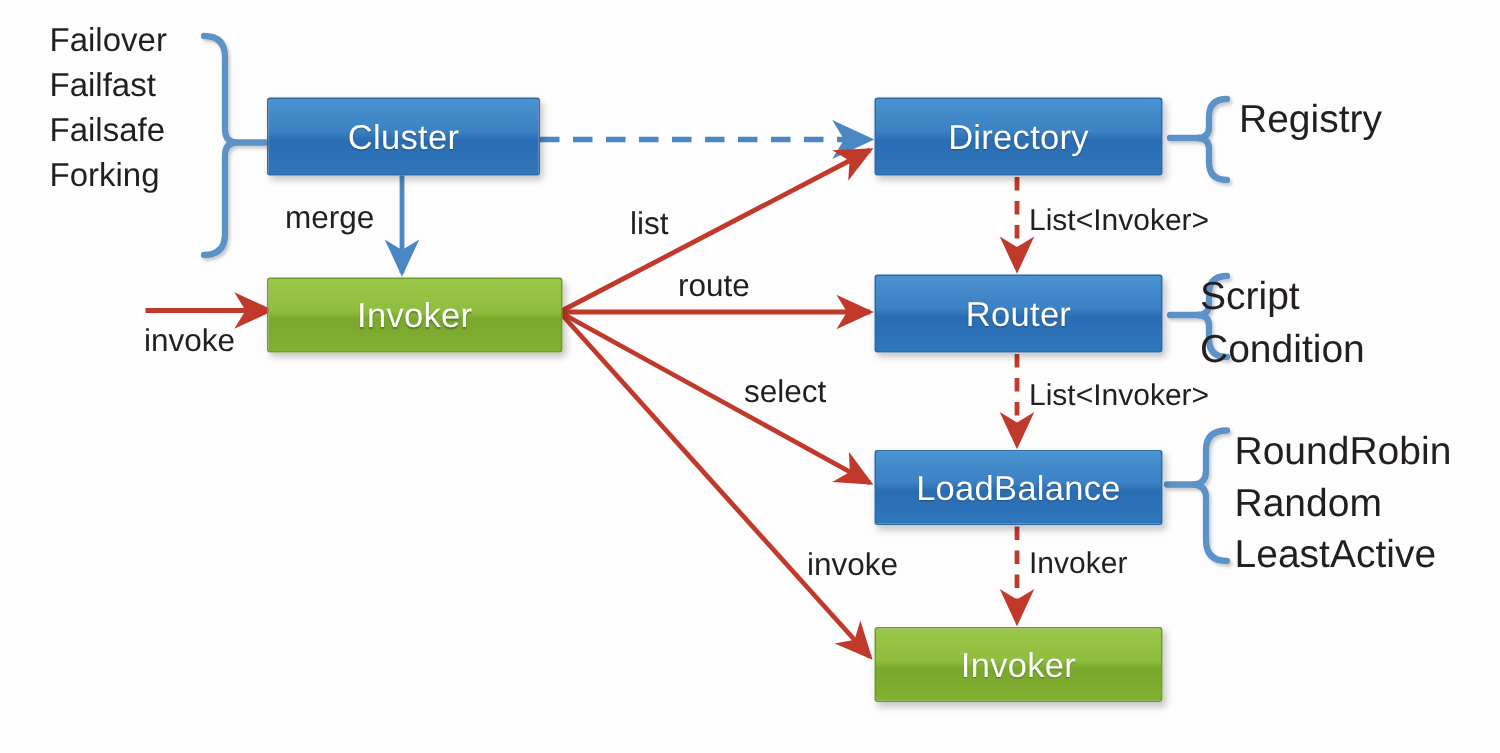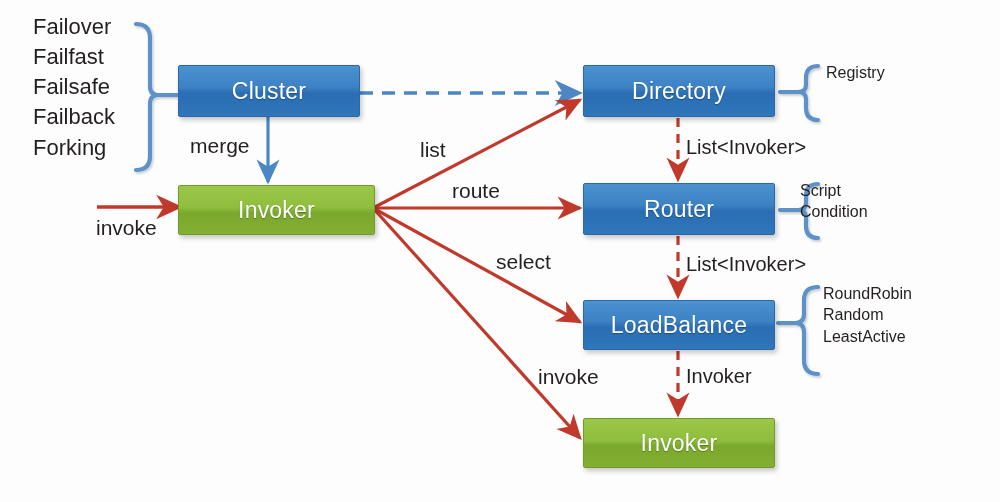--- a/index.html
+++ b/index.html
@@ -46,21 +46,21 @@
     position: absolute;
     color: #231f20;
     font-size: 21px;
     white-space: nowrap;
     z-index: 4;
   }
   .lbl.sm { font-size: 20px; }
   .opt-list {
     position: absolute;
     color: #231f20;
-    font-size: 16px;
+    font-size: 26px;
     line-height: 1.33;
     white-space: nowrap;
     z-index: 4;
   }
   .stack-list {
     position: absolute;
     color: #231f20;
     font-size: 22px;
     line-height: 1.37;
     white-space: nowrap;
@@ -142,21 +142,20 @@
   </div>
 
   <div class="node green" style="left:583px; top:418px; width:190px; height:48px;">
     <span>Invoker</span>
   </div>
 
   <div class="stack-list" style="left:33px; top:12px;">
     <div>Failover</div>
     <div>Failfast</div>
     <div>Failsafe</div>
-    <div>Failback</div>
     <div>Forking</div>
   </div>
 
   <div class="opt-list" style="left:826px; top:62px;">
     <div>Registry</div>
   </div>
 
   <div class="opt-list" style="left:800px; top:180px;">
     <div>Script</div>
     <div>Condition</div>

